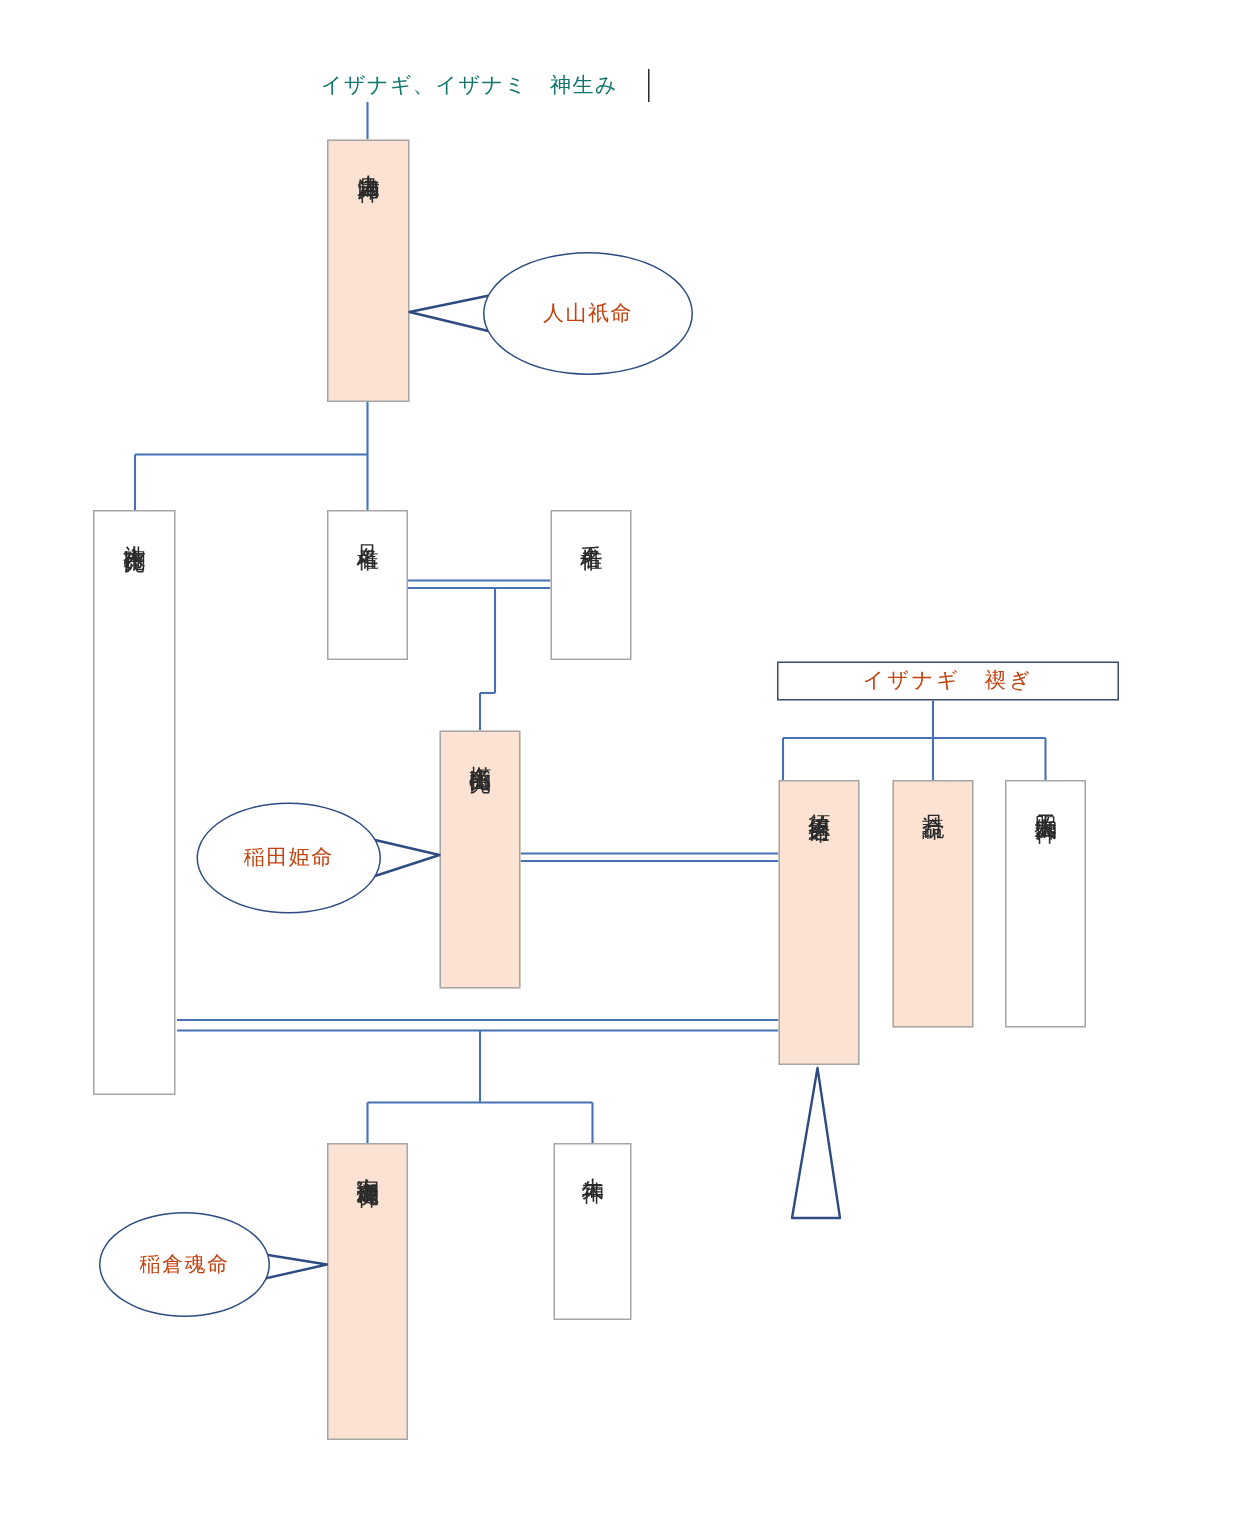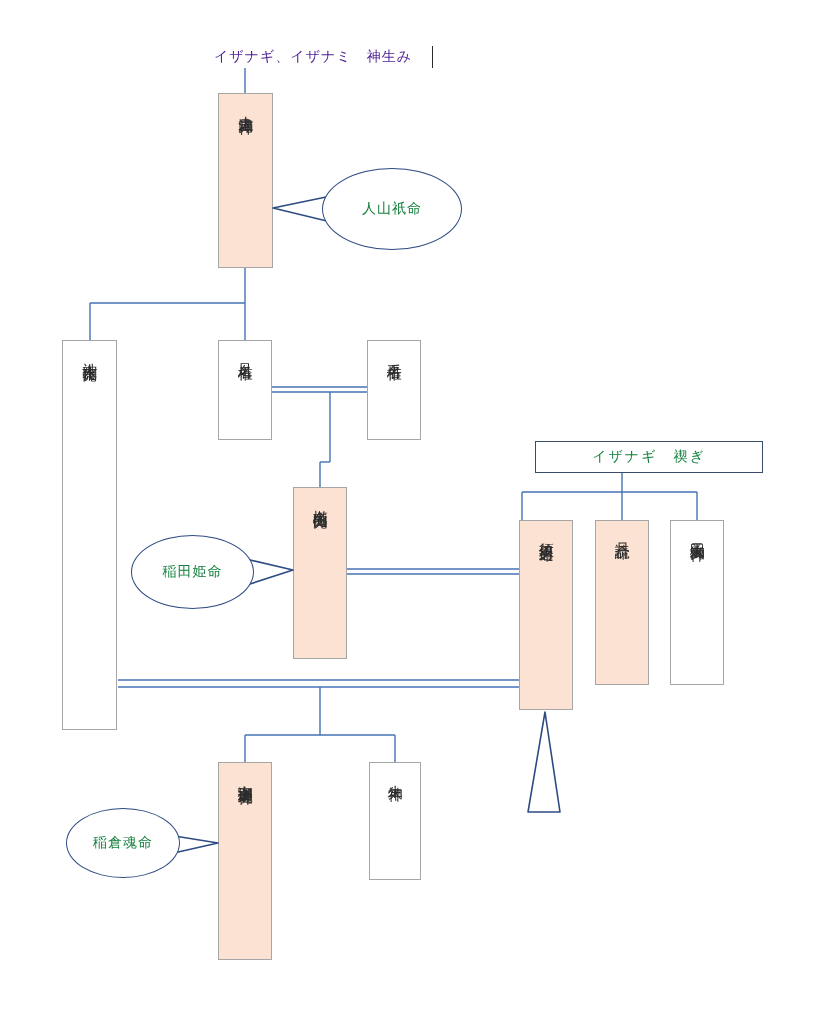--- a/index.html
+++ b/index.html
@@ -41,32 +41,32 @@
     writing-mode: vertical-rl;
     text-orientation: upright;
     font-size: 15px;
     line-height: 1.75;
     color: #2b2b2b;
     letter-spacing: 1px;
     white-space: nowrap;
   }
   .hlabel {
     font-size: 14px;
-    color: #15803d;
+    color: #c2410c;
     letter-spacing: 2px;
     white-space: nowrap;
   }
   
   #title-text {
     position: absolute;
     left: 214px;
     top: 48px;
     font-size: 14px;
     letter-spacing: 1px;
-    color: #4c1d95;
+    color: #0f766e;
     white-space: nowrap;
   }
   #title-caret {
     position: absolute;
     left: 432px;
     top: 46px;
     width: 1px;
     height: 22px;
     background: #2b2b2b;
   }
@@ -168,21 +168,21 @@
   </div>
 
   <div class="node peach" style="left:218px; top:762px; width:54px; height:198px;">
     <span class="vlabel">宇迦之御魂神</span>
   </div>
 
   <div class="node plain" style="left:369px; top:762px; width:52px; height:118px;">
     <span class="vlabel">大年神</span>
   </div>
 
-  <div class="headerbox" style="left:535px; top:441px; width:228px; height:32px;">
+  <div class="headerbox" style="left:518px; top:441px; width:228px; height:26px;">
     <span class="hlabel">イザナギ　禊ぎ</span>
   </div>
 
   <svg class="wires" viewBox="0 0 823 1015" xmlns="http://www.w3.org/2000/svg">
     <g stroke="#2e4b82" stroke-width="1.6" fill="#ffffff" stroke-linejoin="round">
 
       <polygon points="331,196 273,208 331,222"></polygon>
 
       <polygon points="250,560 293,570 250,584"></polygon>
 

